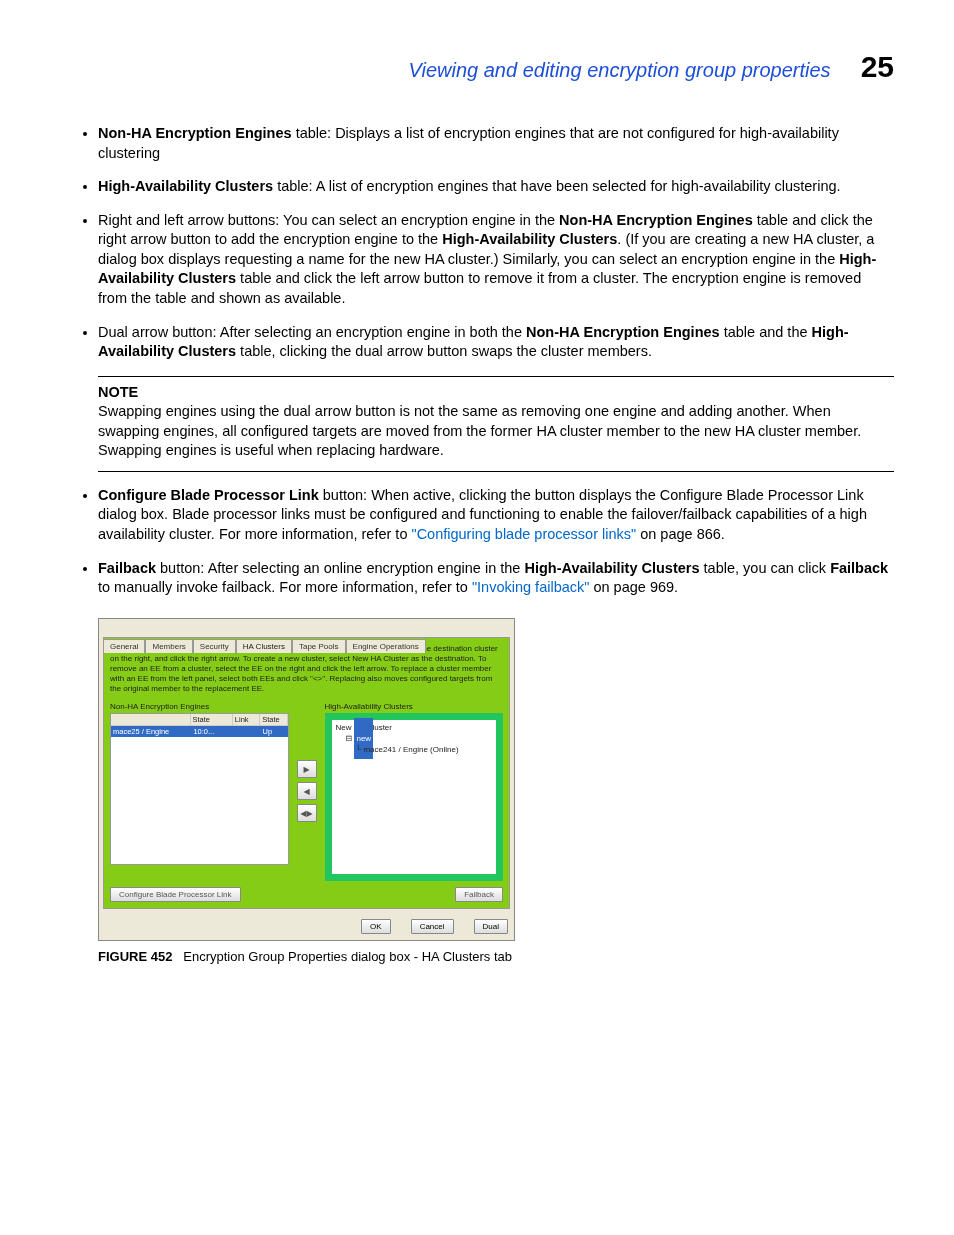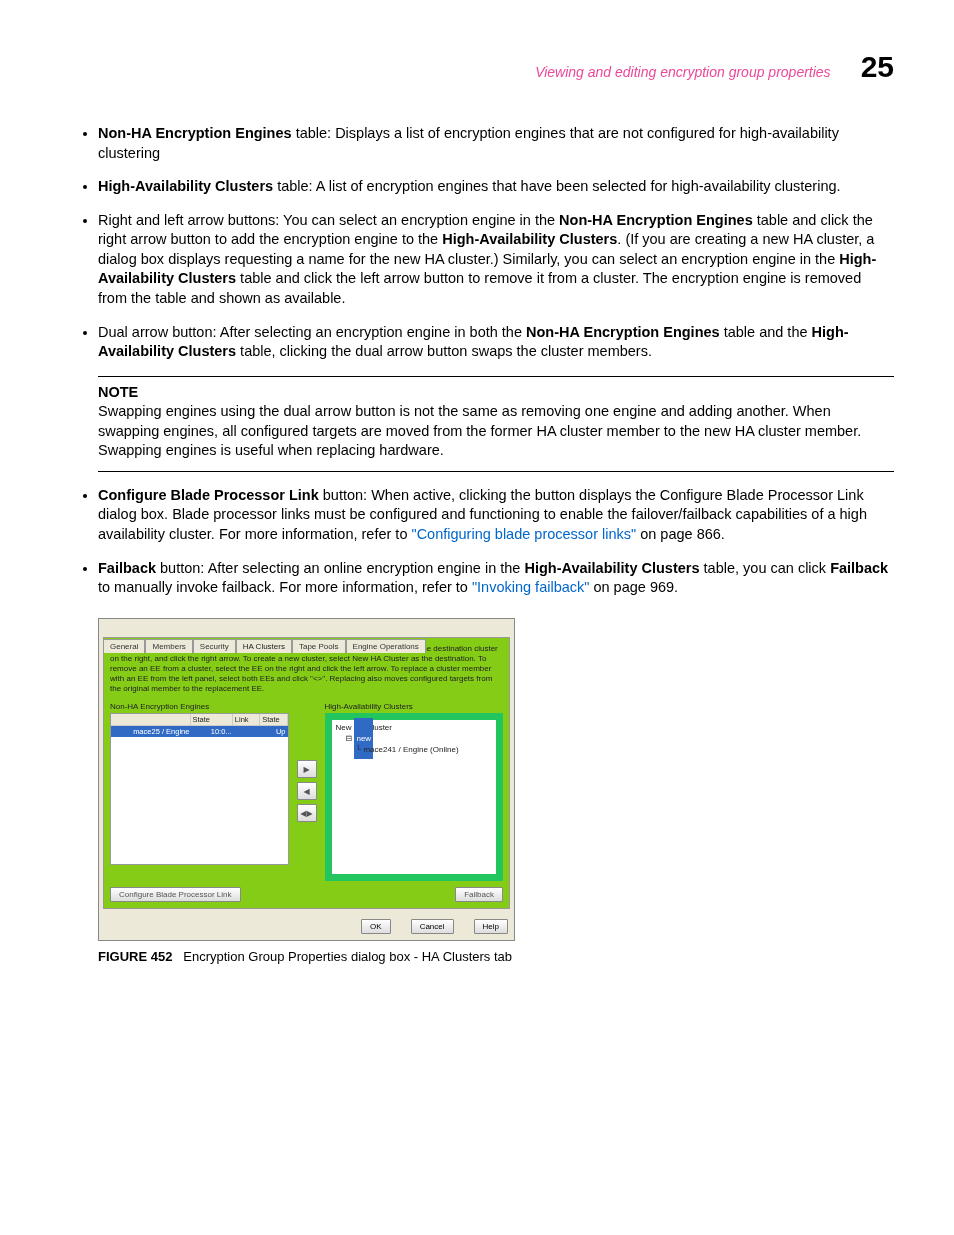--- a/index.html
+++ b/index.html
@@ -16,23 +16,23 @@
   }
   .header {
     display: flex;
     justify-content: flex-end;
     align-items: baseline;
     gap: 30px;
     border-bottom: none;
     margin-bottom: 40px;
   }
   .header-title {
-    font-size: 14px;
+    font-size: 20px;
     font-style: italic;
-    color: #ec4899;
+    color: #1d4ed8;
   }
   .header-num {
     font-size: 30px;
     font-weight: bold;
   }
   ul.bullets {
     list-style: disc;
     padding-left: 38px;
     margin: 0;
   }
@@ -104,21 +104,21 @@
     font-size: 8px;
   }
   .grid-head {
     display:flex;
     background: #ece9d8;
     border-bottom: 1px solid #ccc;
   }
   .gh { border-right:1px solid #ccc; padding:1px 2px; font-size:7.5px; }
   .gh1{flex:2} .gh2{flex:1} .gh3{flex:0.6} .gh4{flex:0.6}
   .grid-row { display:flex; background:#316ac5; color:#fff; }
-  .gc { padding:1px 2px; font-size:7.5px;text-align:right; }
+  .gc { padding:1px 2px; font-size:7.5px; }
   .gc1{flex:2} .gc2{flex:1} .gc3{flex:0.6} .gc4{flex:0.6}
   .tree {
     border: 7px solid #22c55e;
     background: #fff;
     height: 150px;
     padding: 2px 4px;
     font-size: 8px;
     line-height: 1.4;
   }
   .tree-l1 { }
@@ -260,21 +260,21 @@
 
         <div class="bottom-buttons">
           <div class="dlg-btn">Configure Blade Processor Link</div>
           <div class="dlg-btn">Failback</div>
         </div>
       </div>
 
       <div class="footer-btns">
         <div class="dlg-btn">OK</div>
         <div class="dlg-btn">Cancel</div>
-        <div class="dlg-btn">Help</div>
+        <div class="dlg-btn">Dual</div>
       </div>
     </div>
 
     <div class="caption">
       <span class="fig-label">FIGURE 452</span>
       &nbsp;&nbsp;<span>Encryption Group Properties dialog box - HA Clusters tab</span>
     </div>
   </div>
 
 </div>

